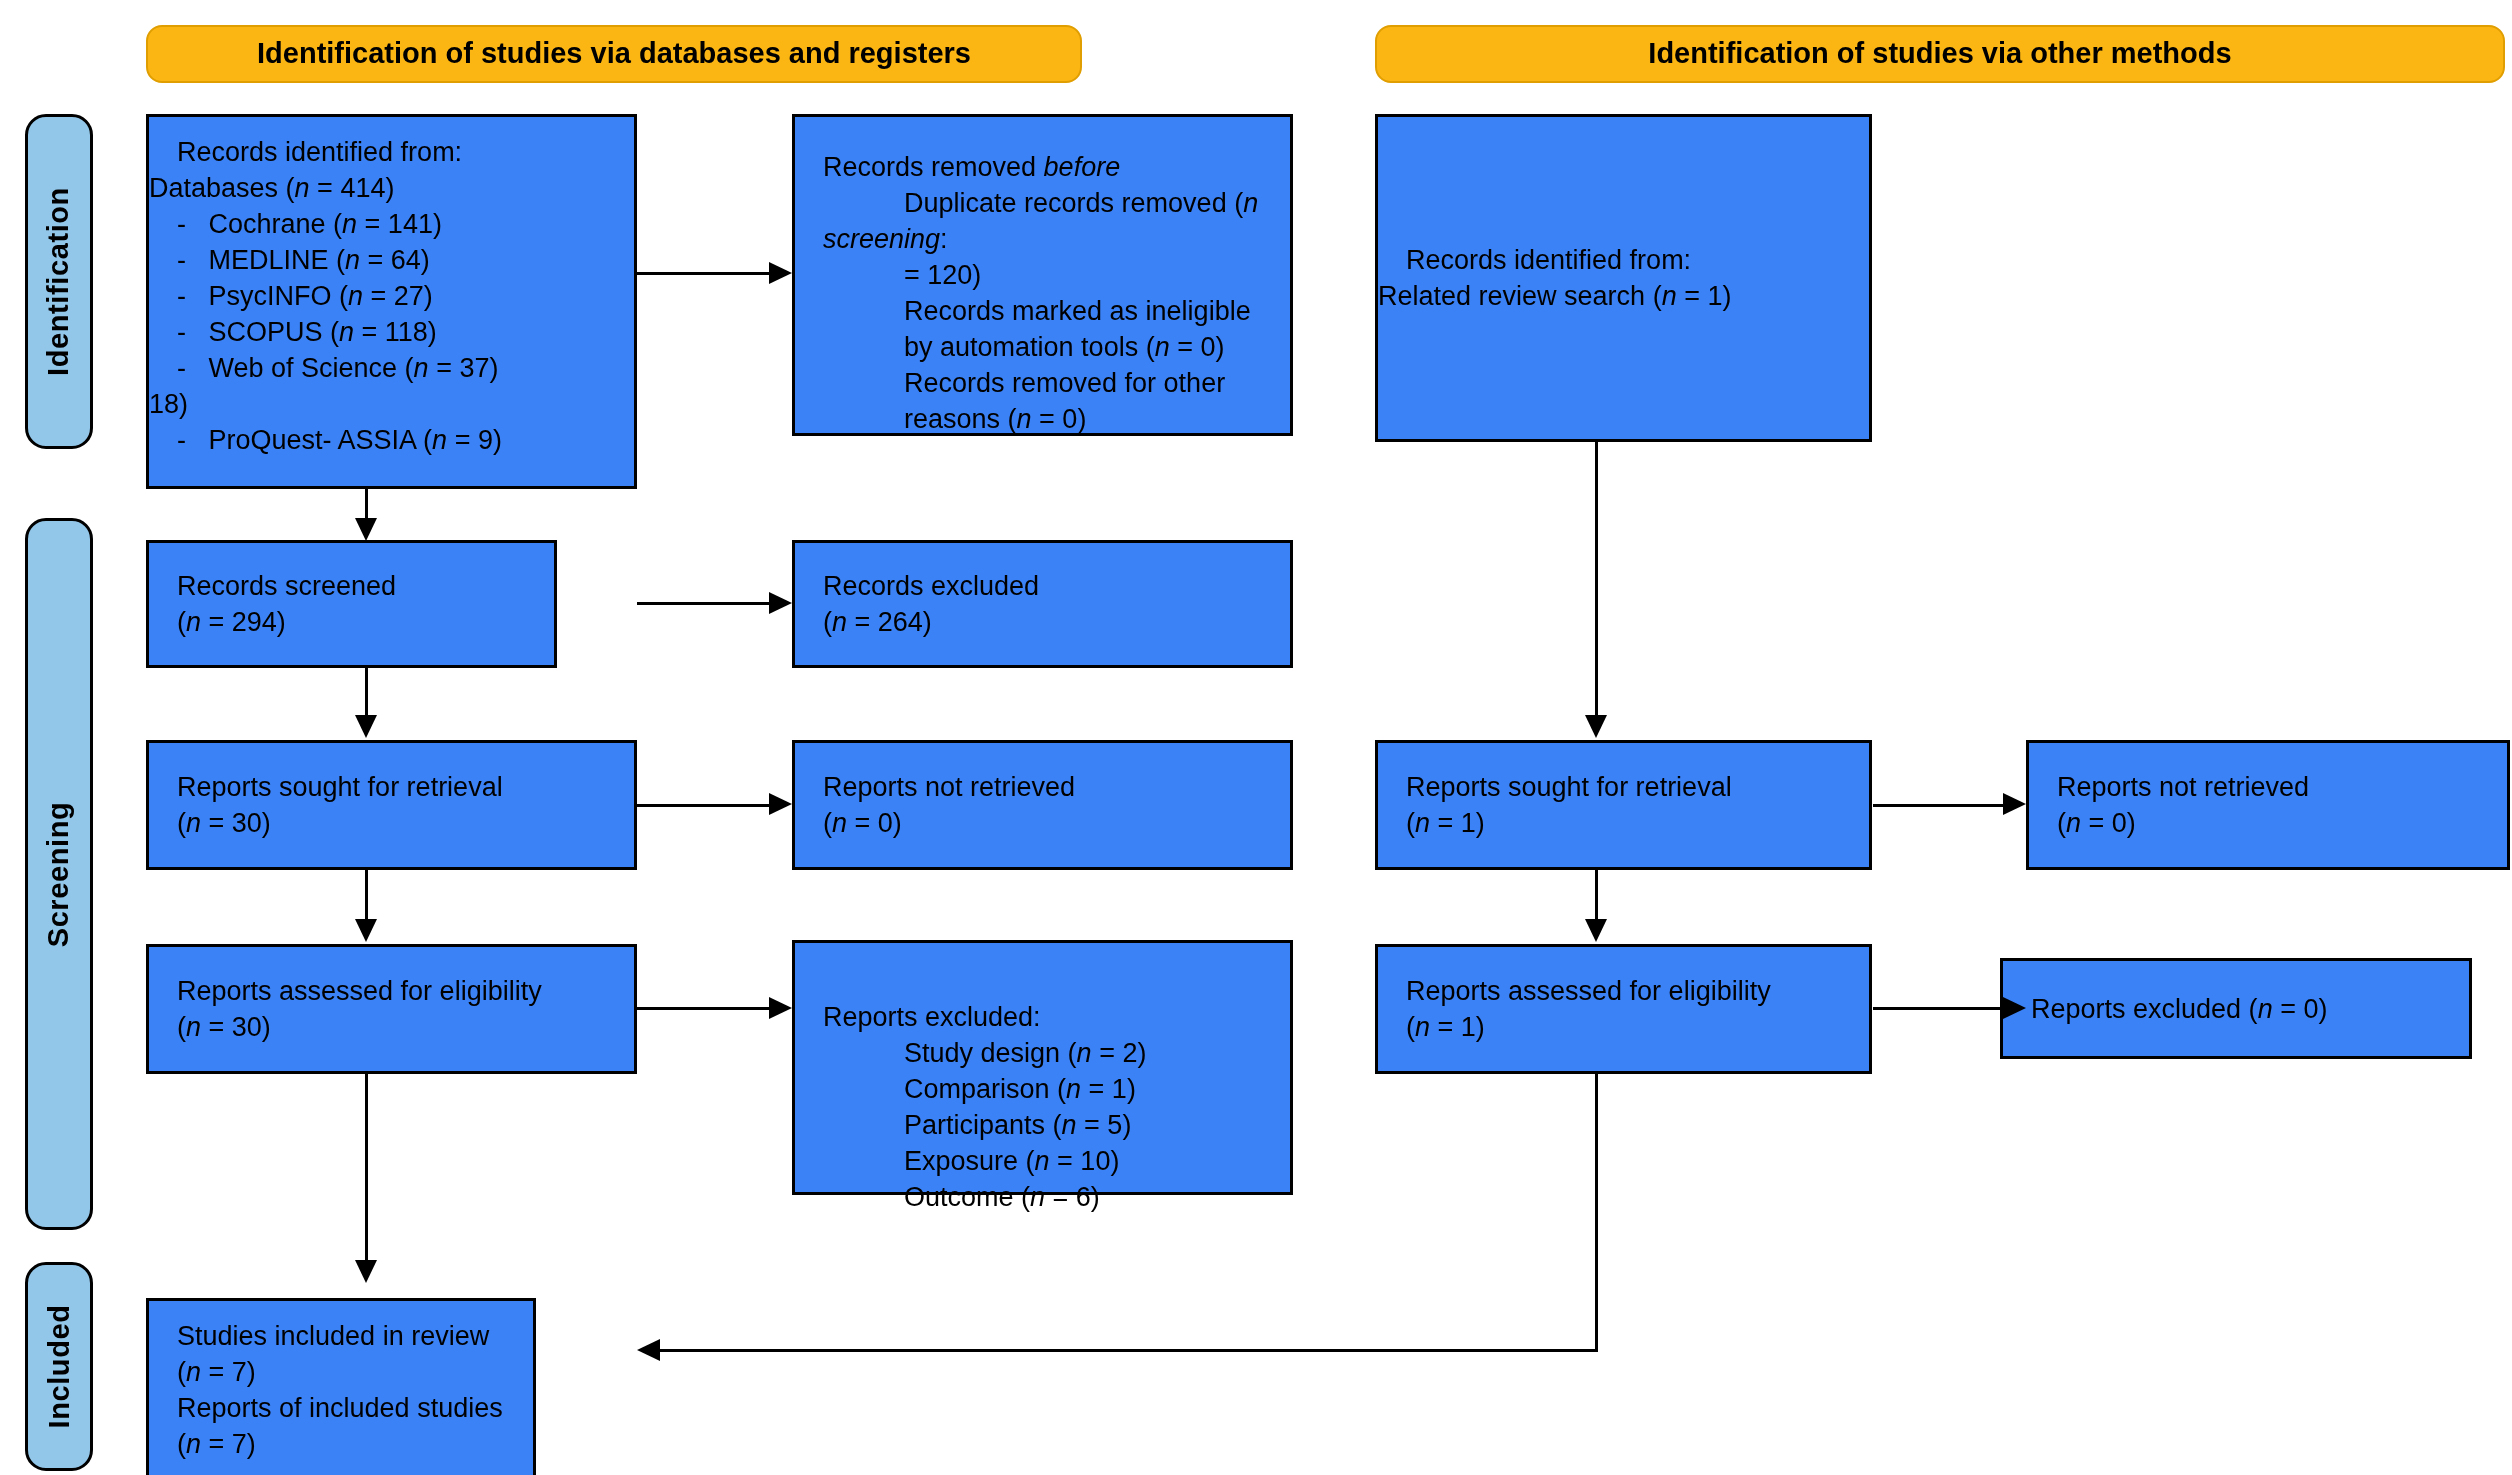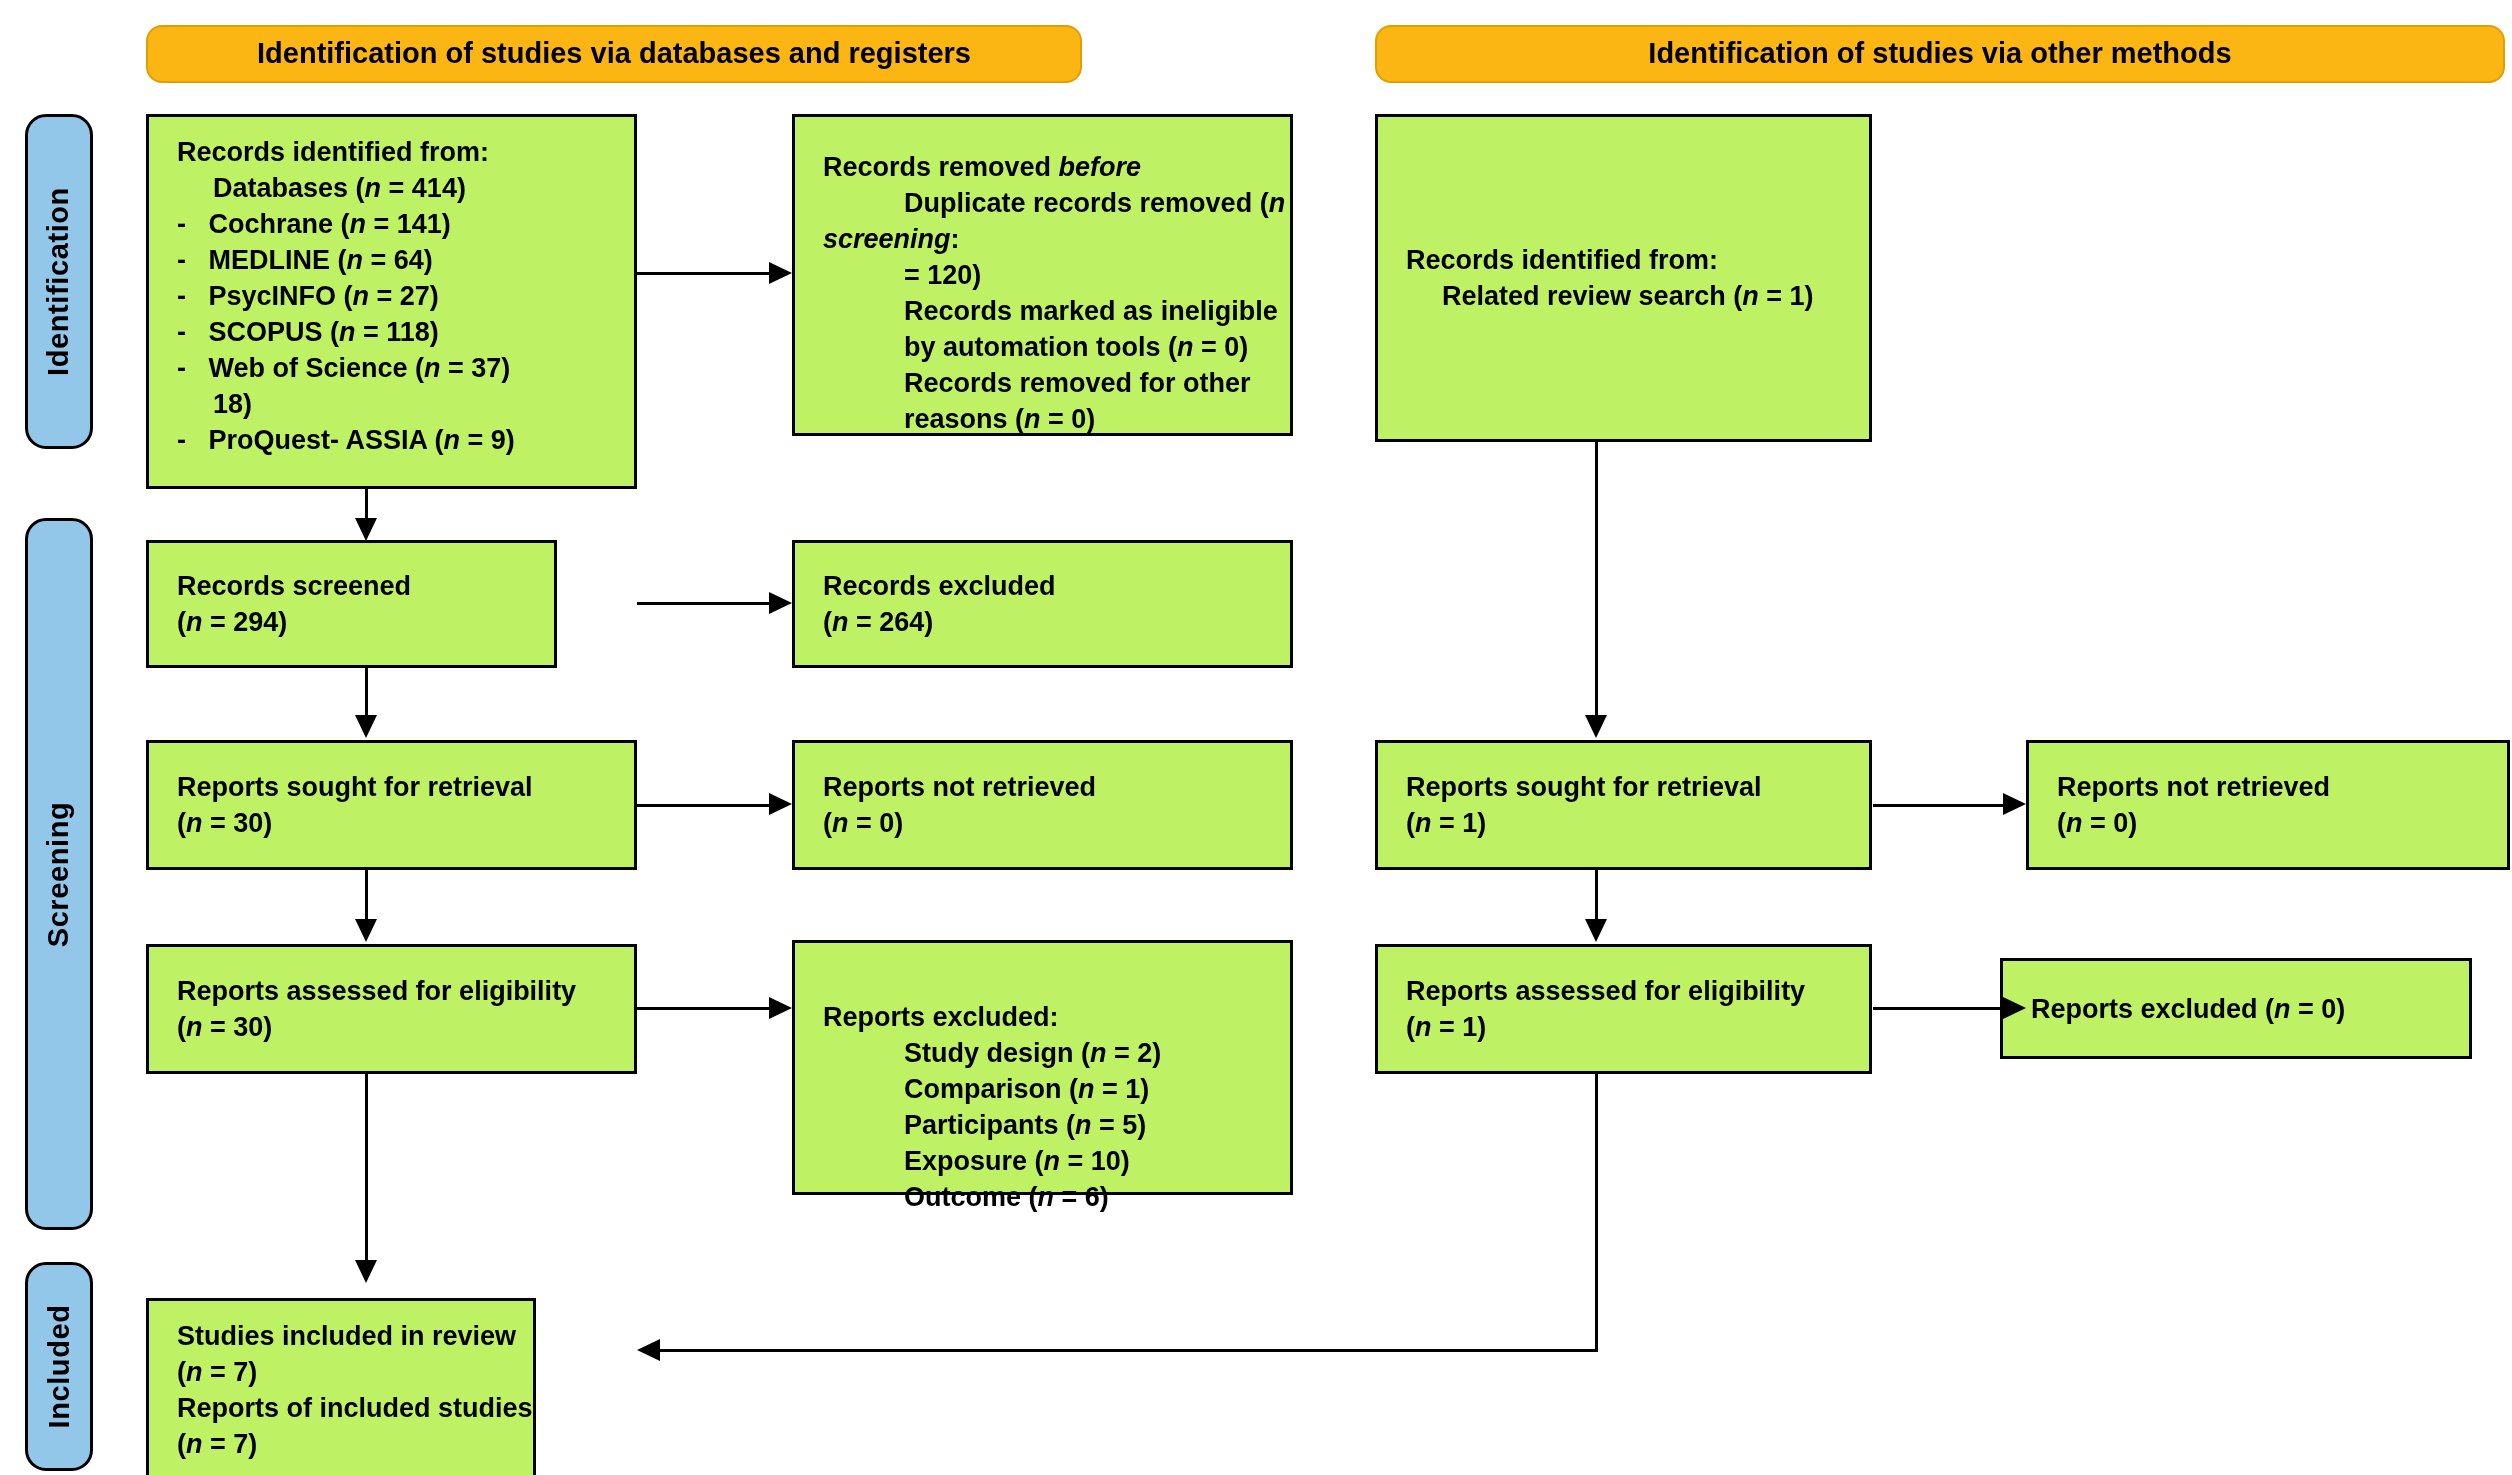--- a/index.html
+++ b/index.html
@@ -9,24 +9,24 @@
   
   .banner{background:#FCB614;border:2.5px solid #E09E00;border-radius:16px;
           display:flex;align-items:center;justify-content:center;
           font-weight:bold;font-size:29px;}
   
   .stage{background:#92C7EA;border:3.7px solid #000;border-radius:21px;
          display:flex;align-items:center;justify-content:center;}
   .stage span{transform:rotate(-90deg);white-space:nowrap;
               font-weight:bold;font-size:29px;letter-spacing:0.6px;}
   
-  .box{background:#bef264;border:3.1px solid #000;font-weight:bold;}
+  .box{background:#3b82f6;border:3.1px solid #000;}
   .line{white-space:pre;font-size:27px;line-height:36px;}
   .i0{padding-left:28px;}
-  .i1{padding-left:64px;}
+  .i1{}
   .i2{padding-left:109px;}
   .vcenter{display:flex;flex-direction:column;justify-content:center;}
   
   .shaft{background:#000;}
   .head-right{width:0;height:0;border-top:11.7px solid transparent;
               border-bottom:11.7px solid transparent;border-left:23px solid #000;}
   .head-down{width:0;height:0;border-left:11.7px solid transparent;
              border-right:11.7px solid transparent;border-top:23px solid #000;}
   .head-left{width:0;height:0;border-top:11.7px solid transparent;
              border-bottom:11.7px solid transparent;border-right:23px solid #000;}

